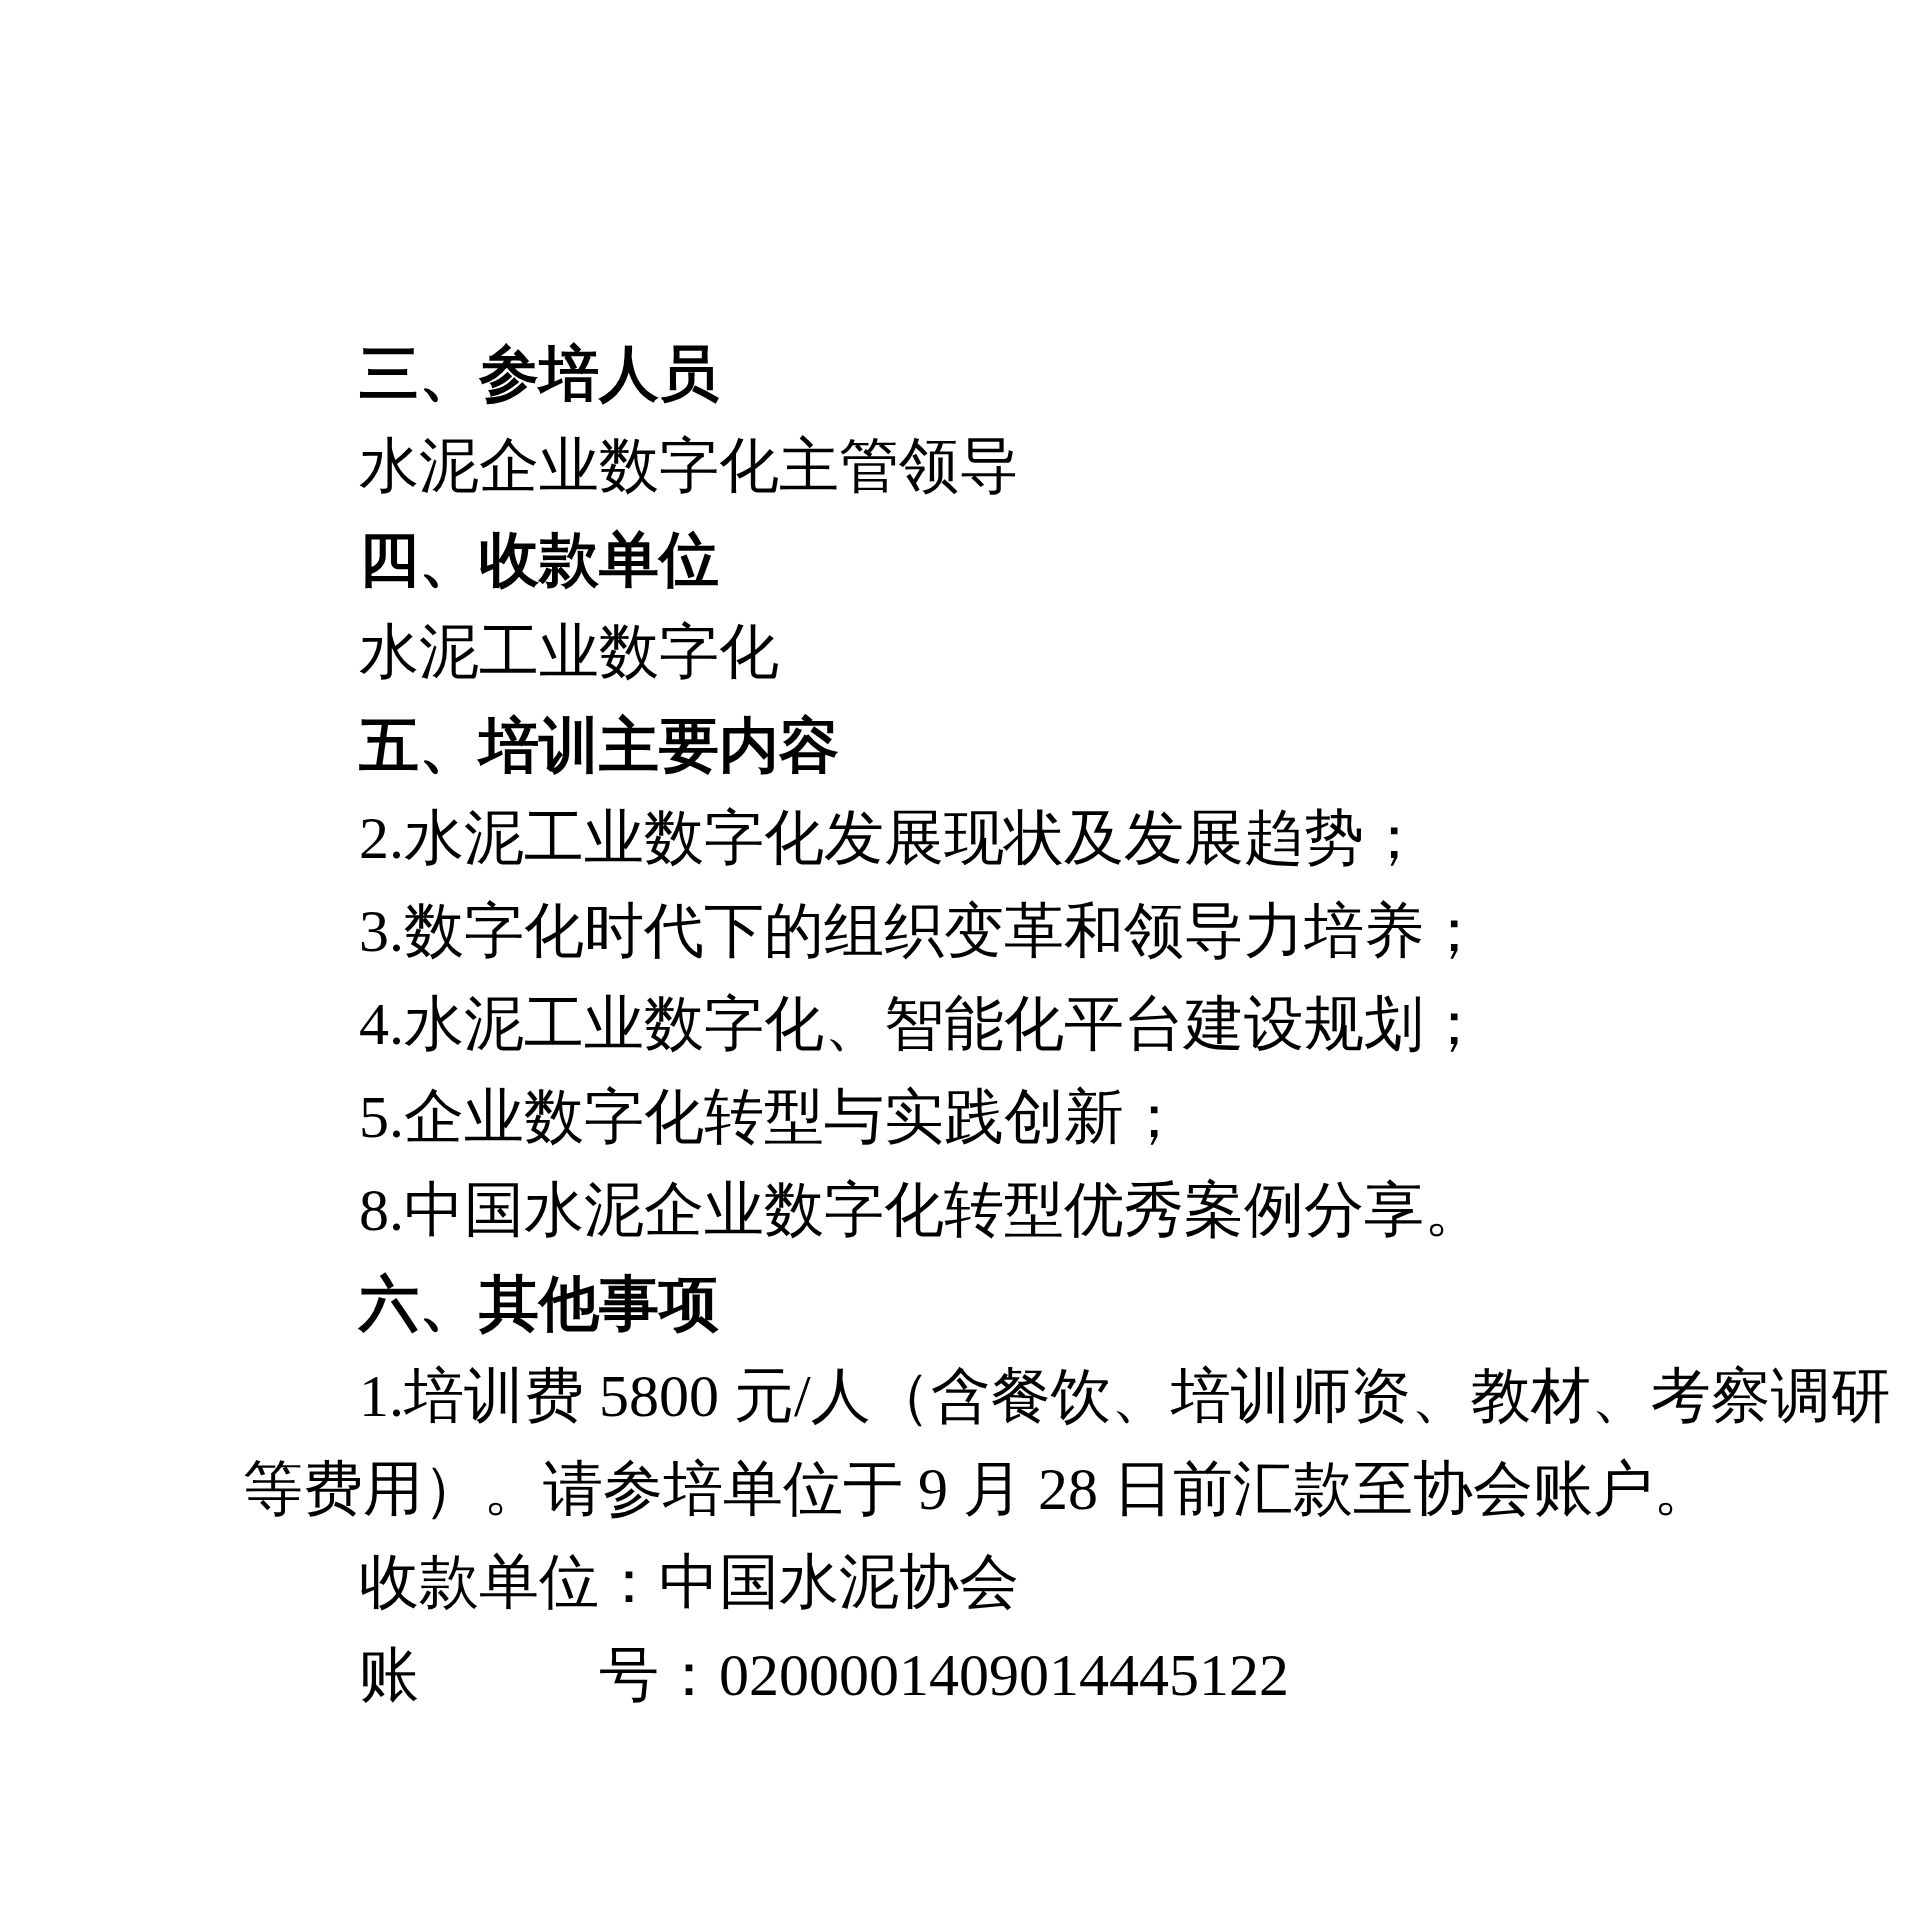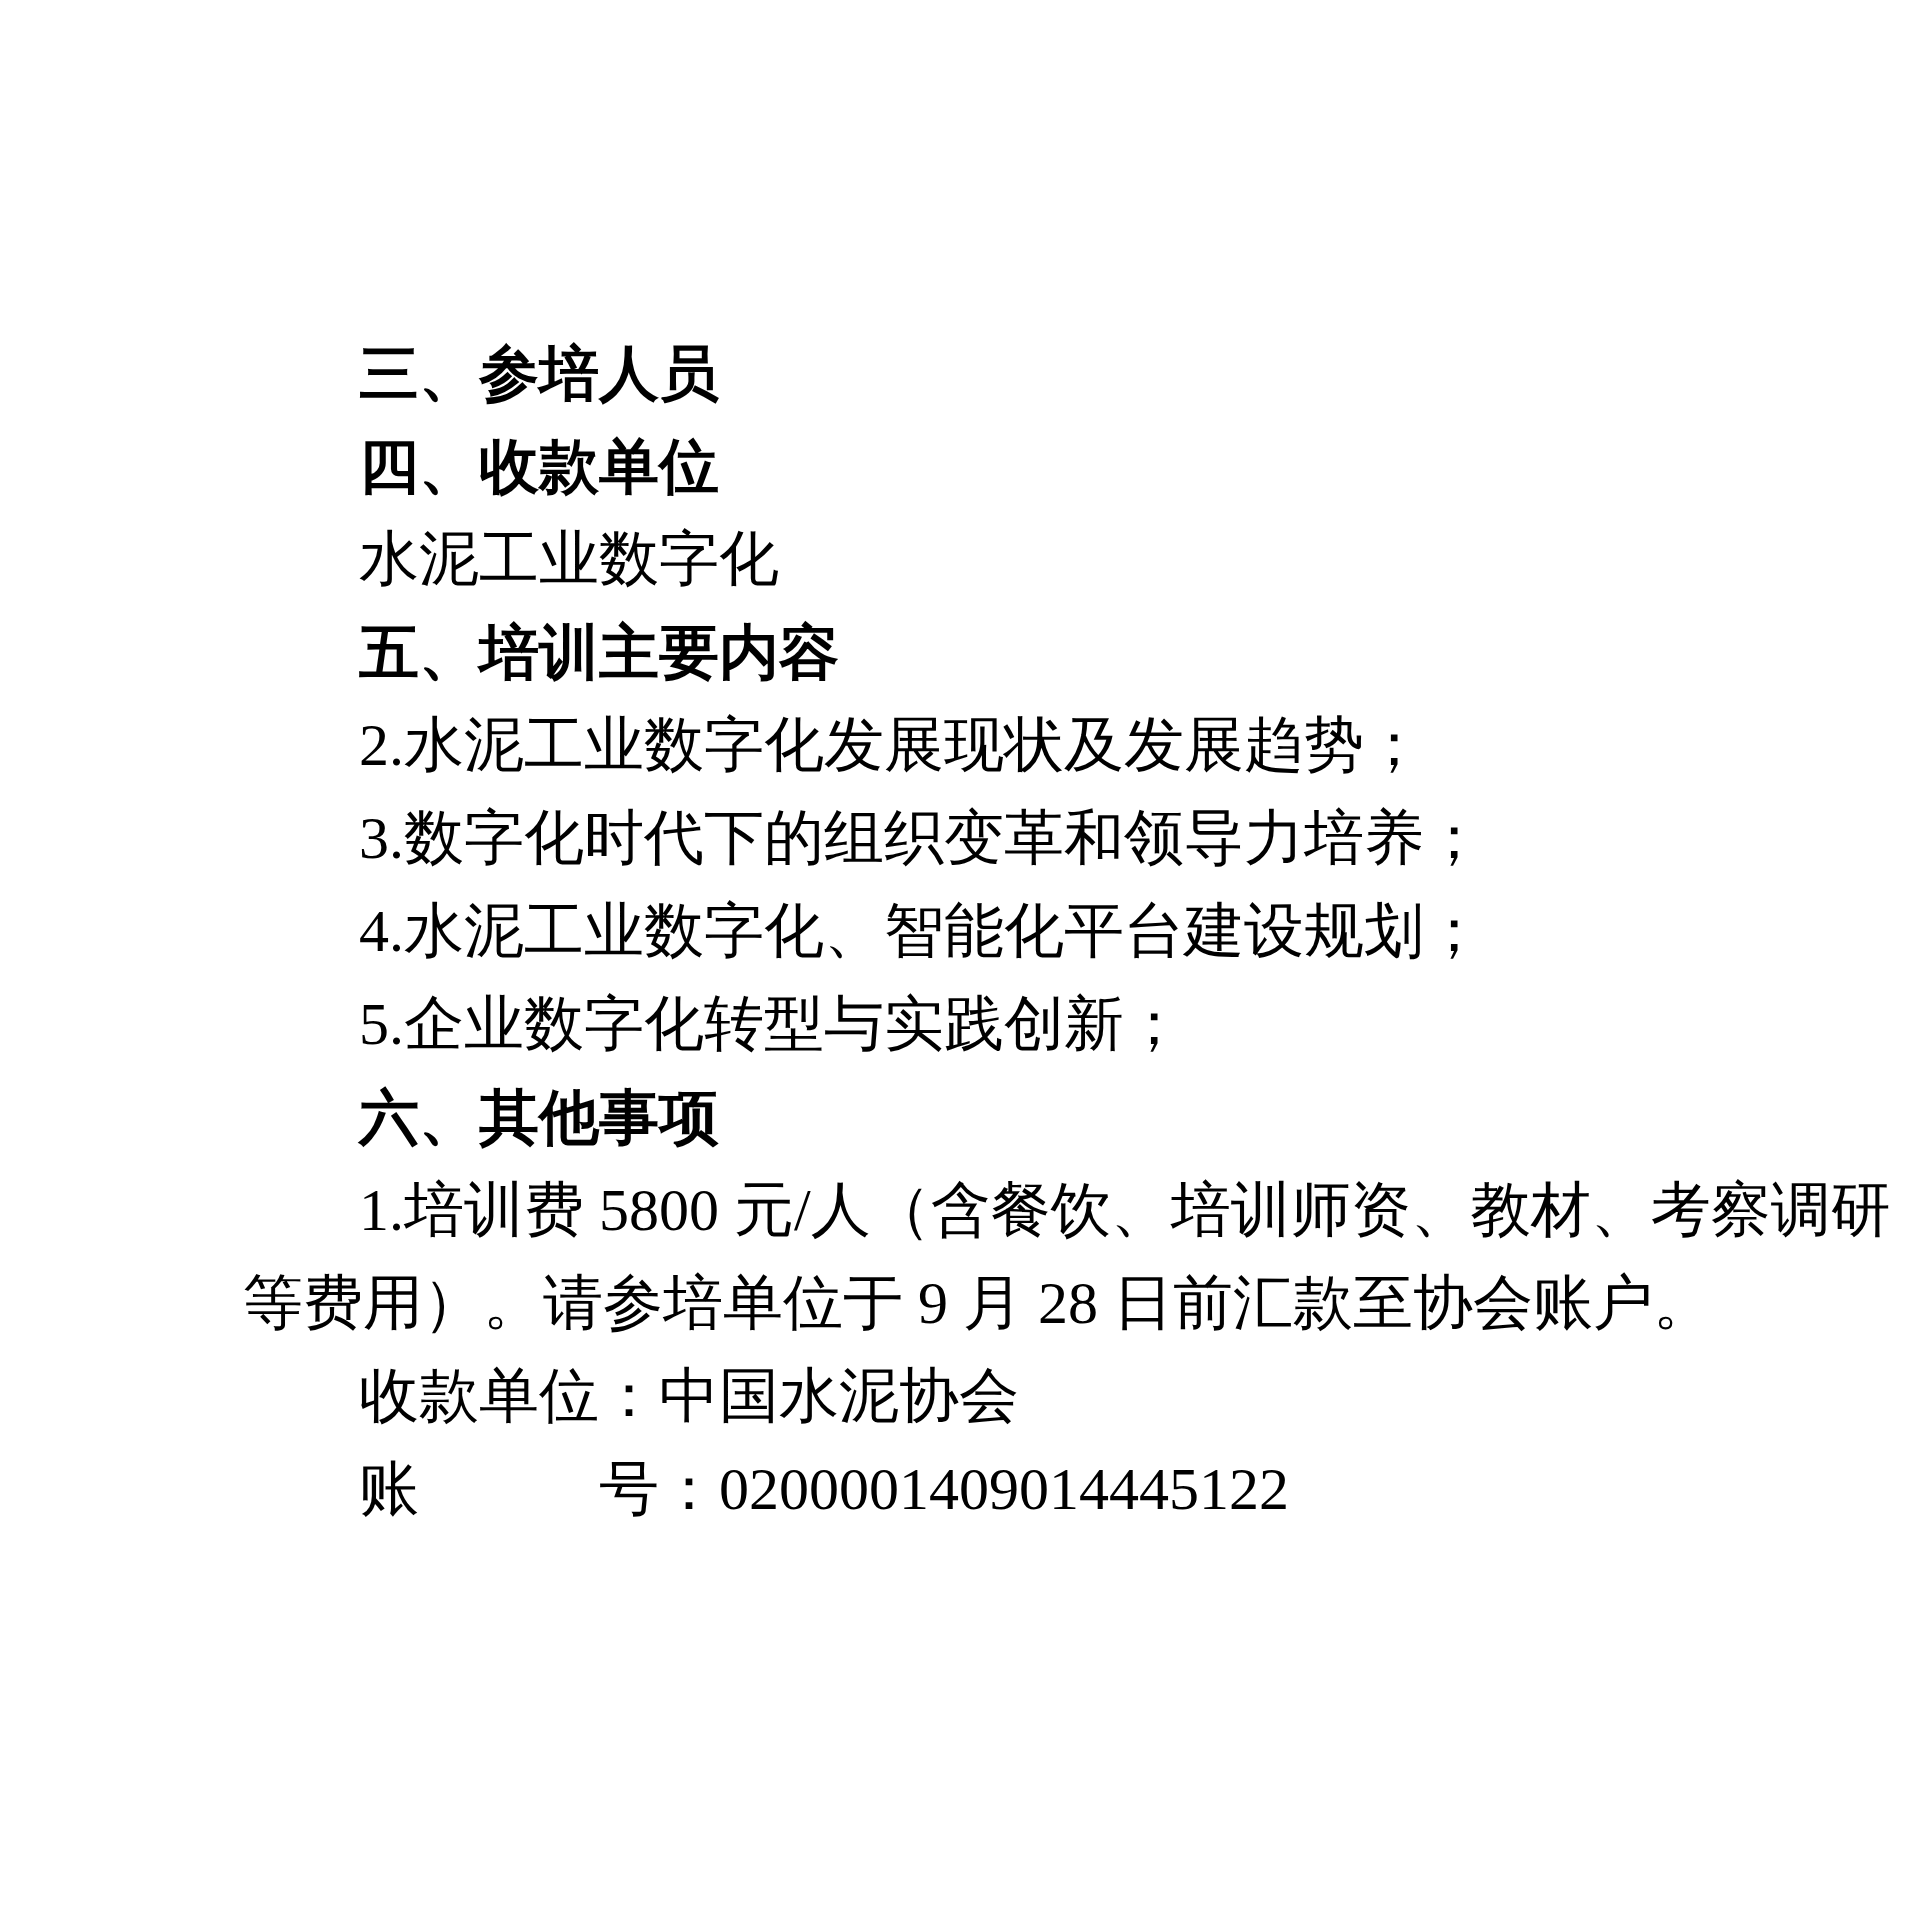--- a/index.html
+++ b/index.html
@@ -39,29 +39,31 @@
     text-indent: 116px;
   }
 </style>
 </head>
 <body>
 
 <div class="page">
   <div class="content">
 
     <div class="line heading ind">三、参培人员</div>
+    <div class="line body-text ind">水泥企业数字化主管领导</div>
 
     <div class="line heading ind">四、收款单位</div>
     <div class="line body-text ind">水泥工业数字化</div>
 
     <div class="line heading ind">五、培训主要内容</div>
     <div class="line body-text ind">2.水泥工业数字化发展现状及发展趋势；</div>
     <div class="line body-text ind">3.数字化时代下的组织变革和领导力培养；</div>
     <div class="line body-text ind">4.水泥工业数字化、智能化平台建设规划；</div>
     <div class="line body-text ind">5.企业数字化转型与实践创新；</div>
+    <div class="line body-text ind">8.中国水泥企业数字化转型优秀案例分享。</div>
 
     <div class="line heading ind">六、其他事项</div>
     <div class="line body-text ind">1.培训费 5800 元/人（含餐饮、培训师资、教材、考察调研</div>
     <div class="line body-text">等费用）。请参培单位于 9 月 28 日前汇款至协会账户。</div>
     <div class="line body-text ind">收款单位：中国水泥协会</div>
     <div class="line body-text ind">账　　　号：0200001409014445122</div>
 
   </div>
 
 </div>

